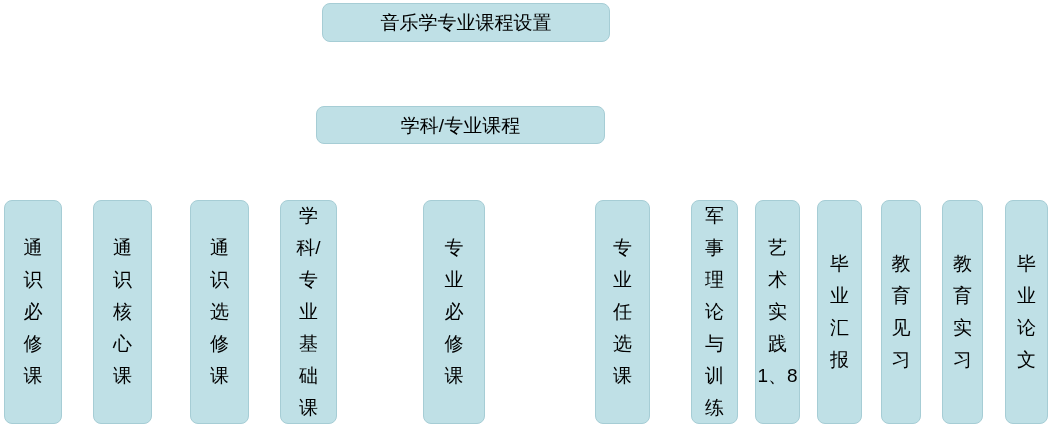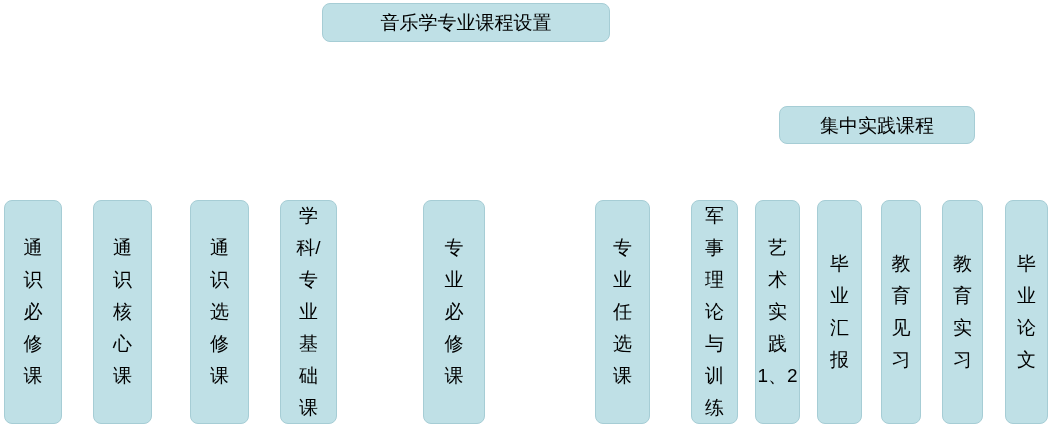--- a/index.html
+++ b/index.html
@@ -42,22 +42,22 @@
   }
 </style>
 </head>
 <body>
 
 <div class="canvas">
 
   <div class="box hbox" style="left:322px;top:3px;width:288px;height:39px;">音乐学专业课程设置</div>
 
 
+  <div class="box hbox" style="left:316px;top:106px;width:289px;height:38px;">学科/专业课程</div>
 
-  <div class="box hbox" style="left:779px;top:106px;width:196px;height:38px;">集中实践课程</div>
 
   <div class="box leaf" style="left:4px;width:58px;">
       <div class="vline">通</div>
       <div class="vline">识</div>
       <div class="vline">必</div>
       <div class="vline">修</div>
       <div class="vline">课</div>
     </div>
 
   <div class="box leaf" style="left:93px;width:59px;">
@@ -110,21 +110,21 @@
       <div class="vline">与</div>
       <div class="vline">训</div>
       <div class="vline">练</div>
     </div>
 
   <div class="box leaf" style="left:755px;width:45px;">
       <div class="vline">艺</div>
       <div class="vline">术</div>
       <div class="vline">实</div>
       <div class="vline">践</div>
-      <div class="vline">1、2</div>
+      <div class="vline">1、8</div>
     </div>
 
   <div class="box leaf" style="left:817px;width:45px;">
       <div class="vline">毕</div>
       <div class="vline">业</div>
       <div class="vline">汇</div>
       <div class="vline">报</div>
     </div>
 
   <div class="box leaf" style="left:881px;width:40px;">

